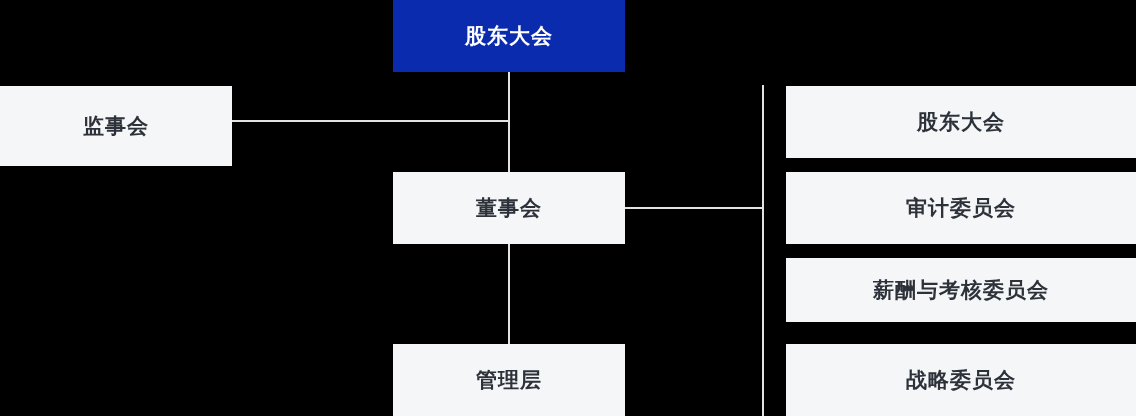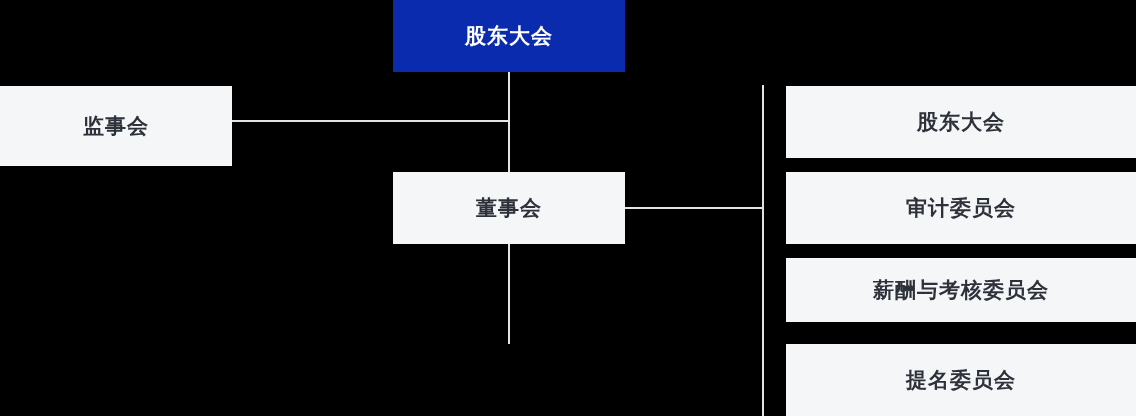--- a/index.html
+++ b/index.html
@@ -70,30 +70,33 @@
   </div>
 
   <div class="node n-supervisory">
     <span>监事会</span>
   </div>
 
   <div class="node n-board">
     <span>董事会</span>
   </div>
 
+  <div class="node n-management">
+    <span>管理层</span>
+  </div>
 
   <div class="node n-committee-0">
     <span>股东大会</span>
   </div>
 
   <div class="node n-committee-1">
     <span>审计委员会</span>
   </div>
 
   <div class="node n-committee-2">
     <span>薪酬与考核委员会</span>
   </div>
 
   <div class="node n-committee-3">
-    <span>提名委员会</span>
+    <span>战略委员会</span>
   </div>
 
 </div>
 
 </body></html>

